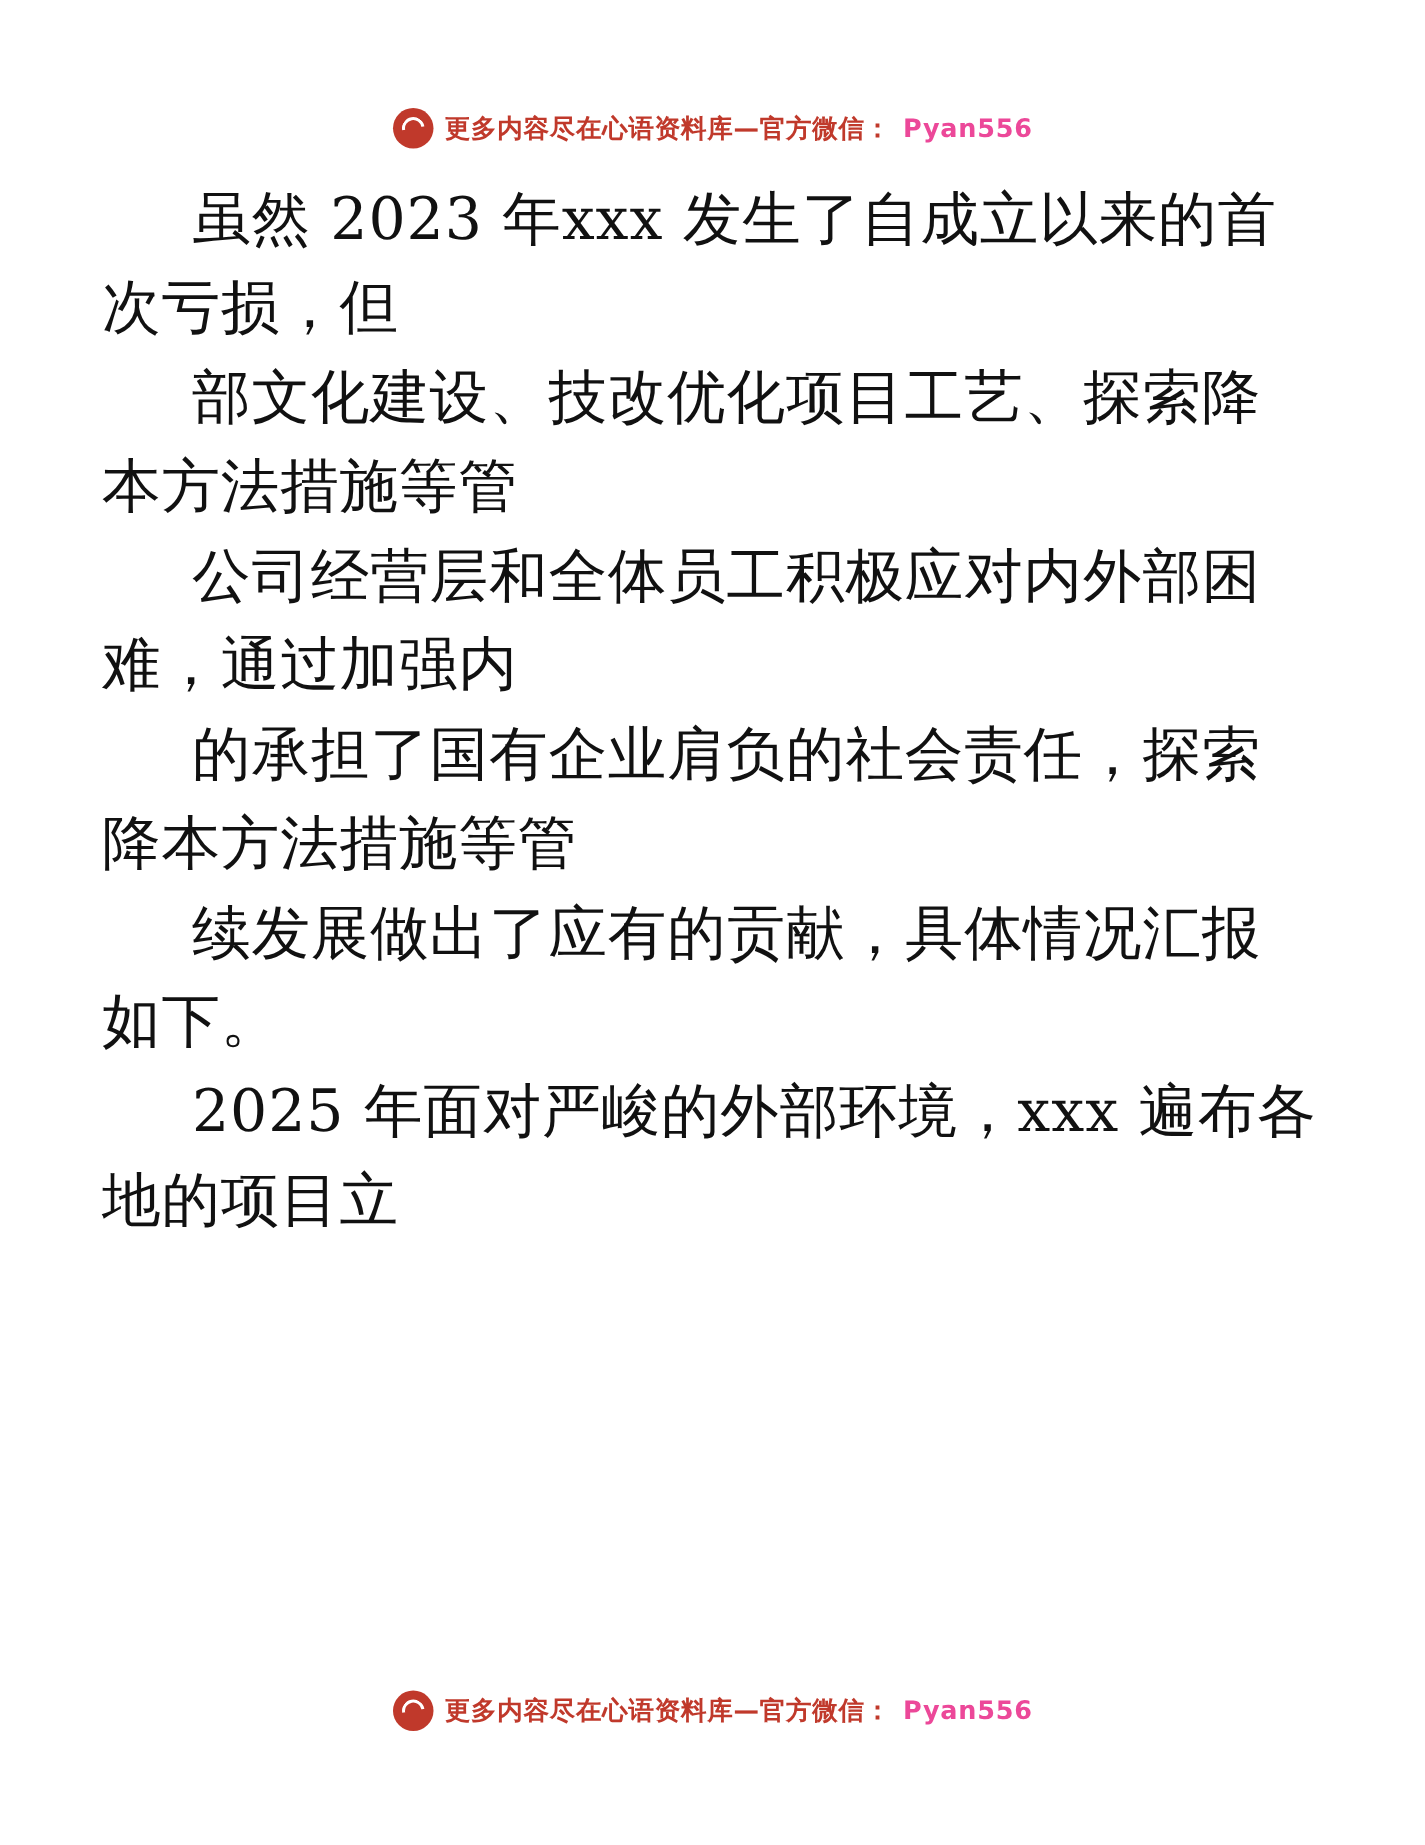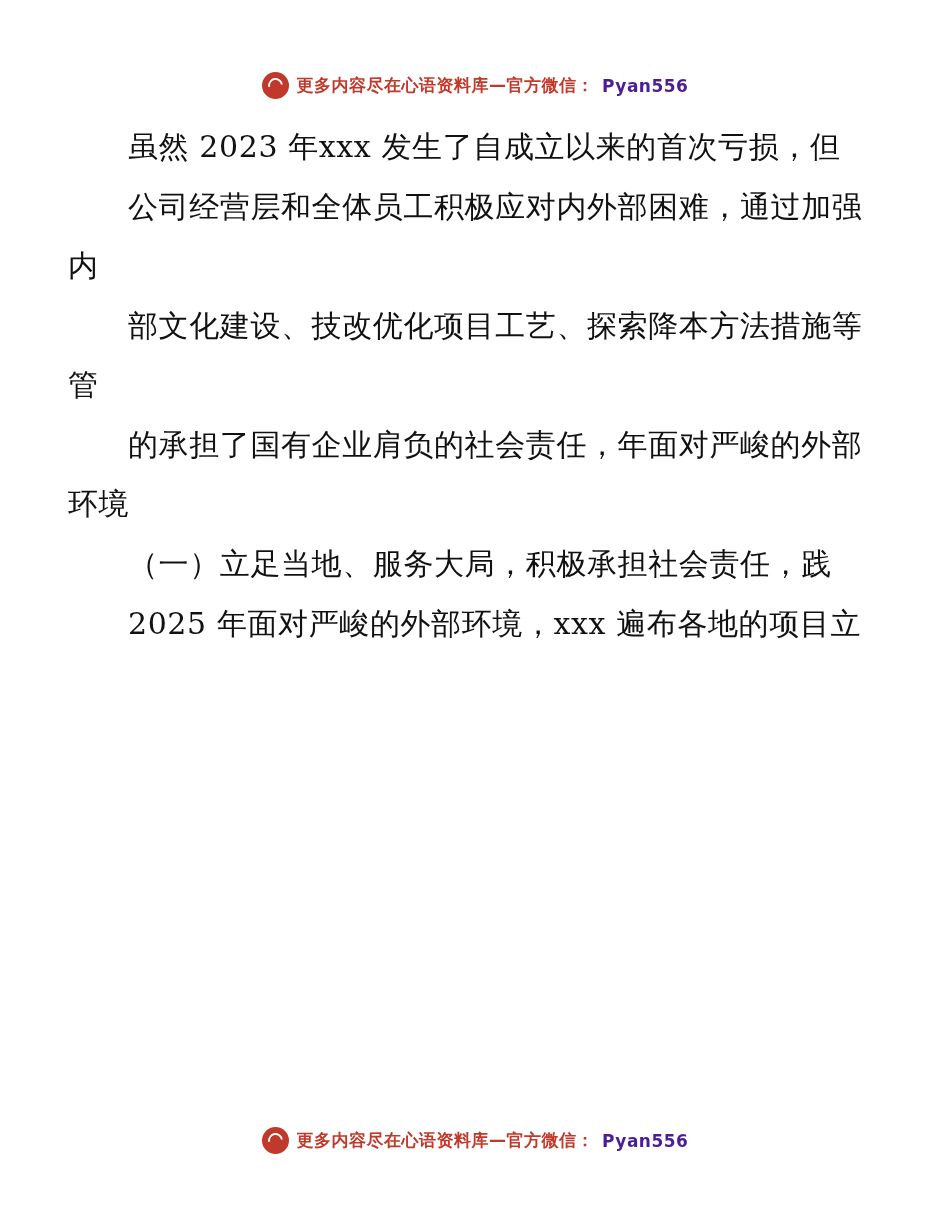--- a/index.html
+++ b/index.html
@@ -63,33 +63,33 @@
     border: 2px solid #ffffff;
     border-right-color: transparent;
     border-bottom-color: transparent;
     transform: rotate(35deg);
     box-sizing: border-box;
   }
   .wm-text-main {
     color: #c0392b;
   }
   .wm-text-sub {
-    color: #4c1d95;
+    color: #ec4899;
   }
 
   
   .doc-body {
     flex: 1 1 auto;
     padding: 18px 70px 0 68px;
     box-sizing: border-box;
   }
 
   .para {
     font-family: "DejaVu Serif", "Liberation Serif", serif;
-    font-size: 30px;
+    font-size: 39px;
     line-height: 59px;
     color: #111111;
     text-indent: 60px;
     margin: 0 0 1px 0;
     letter-spacing: 0.6px;
     white-space: pre-wrap;
     word-break: break-all;
   }
 </style>
 </head>
@@ -98,24 +98,24 @@
 <div class="page">
 
   <div class="watermark watermark-top">
     <span class="wm-logo"></span>
     <span class="wm-text-main">更多内容尽在心语资料库—官方微信：</span>
     <span class="wm-text-sub">Pyan556</span>
   </div>
 
   <div class="doc-body">
     <p class="para">虽然 2023 年xxx 发生了自成立以来的首次亏损，但</p>
+    <p class="para">部文化建设、技改优化项目工艺、探索降本方法措施等管</p>
     <p class="para">公司经营层和全体员工积极应对内外部困难，通过加强内</p>
-    <p class="para">部文化建设、技改优化项目工艺、探索降本方法措施等管</p>
-    <p class="para">的承担了国有企业肩负的社会责任，年面对严峻的外部环境</p>
-    <p class="para">（一）立足当地、服务大局，积极承担社会责任，践</p>
+    <p class="para">的承担了国有企业肩负的社会责任，探索降本方法措施等管</p>
+    <p class="para">续发展做出了应有的贡献，具体情况汇报如下。</p>
     <p class="para">2025 年面对严峻的外部环境，xxx 遍布各地的项目立</p>
   </div>
 
   <div class="watermark watermark-bottom">
     <span class="wm-logo"></span>
     <span class="wm-text-main">更多内容尽在心语资料库—官方微信：</span>
     <span class="wm-text-sub">Pyan556</span>
   </div>
 
 </div>

